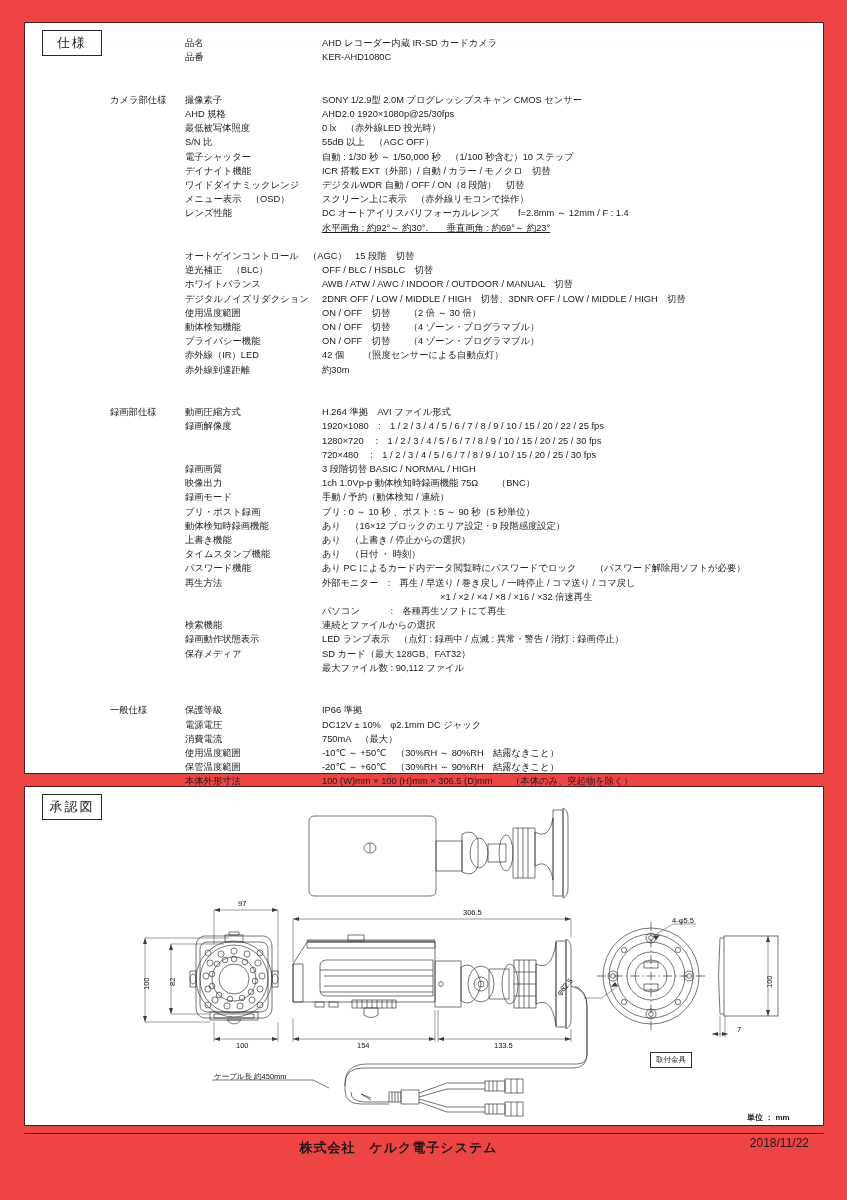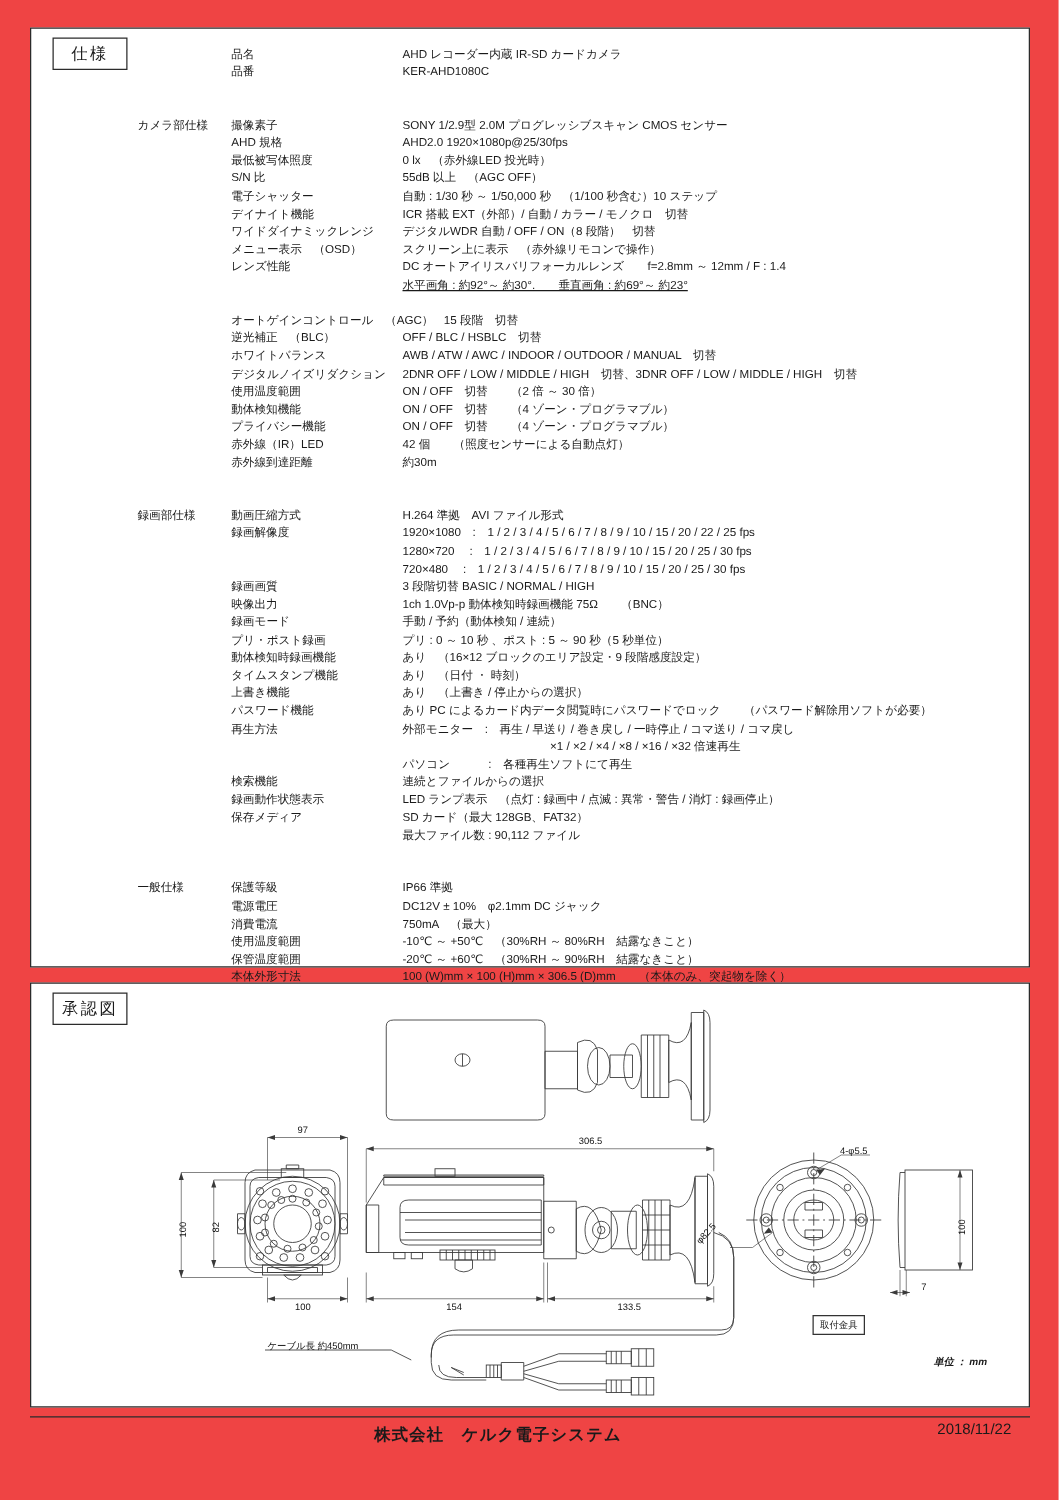--- a/index.html
+++ b/index.html
@@ -277,27 +277,27 @@
         <div class="c-label">プリ・ポスト録画</div>
         <div class="c-value">プリ : 0 ～ 10 秒 、ポスト : 5 ～ 90 秒（5 秒単位）</div>
       </div>
       <div class="row">
         <div class="c-group"></div>
         <div class="c-label">動体検知時録画機能</div>
         <div class="c-value">あり　（16×12 ブロックのエリア設定・9 段階感度設定）</div>
       </div>
       <div class="row">
         <div class="c-group"></div>
+        <div class="c-label">上書き機能</div>
+        <div class="c-value">あり　（上書き / 停止からの選択）</div>
+      </div>
+      <div class="row">
+        <div class="c-group"></div>
         <div class="c-label">タイムスタンプ機能</div>
         <div class="c-value">あり　（日付 ・ 時刻）</div>
-      </div>
-      <div class="row">
-        <div class="c-group"></div>
-        <div class="c-label">上書き機能</div>
-        <div class="c-value">あり　（上書き / 停止からの選択）</div>
       </div>
       <div class="row">
         <div class="c-group"></div>
         <div class="c-label">パスワード機能</div>
         <div class="c-value">あり  PC によるカード内データ閲覧時にパスワードでロック　　（パスワード解除用ソフトが必要）</div>
       </div>
       <div class="row">
         <div class="c-group"></div>
         <div class="c-label">再生方法</div>
         <div class="c-value">外部モニター　:　再生 / 早送り / 巻き戻し / 一時停止 / コマ送り / コマ戻し</div>
@@ -664,20 +664,20 @@
 
     <div class="dim-label" style="left:648px; top:130px;">4-φ5.5</div>
     <div class="dim-label" style="left:531px; top:205px; transform:rotate(-48deg); transform-origin:left top;">φ82.5</div>
     <div class="dim-label vert" style="left:741px; top:202px;">100</div>
     <div class="dim-label" style="left:713px; top:239px;">7</div>
 
     <div class="dim-label" style="left:190px; top:286px;">ケーブル長  約450mm</div>
 
     <div class="boxed-label" style="left:626px; top:266px;">取付金具</div>
 
-    <div class="unit-label" style="left:723px; top:298px; font-weight:bold;font-style:italic;">単位 ： mm</div>
+    <div class="unit-label" style="left:723px; top:326px; font-weight:bold;">単位 ： mm</div>
   </div>
 
   <div id="footer-rule"></div>
   <div id="company">株式会社　ケルク電子システム</div>
   <div id="doc-date">2018/11/22</div>
 
 </div>
 
 </body></html>

